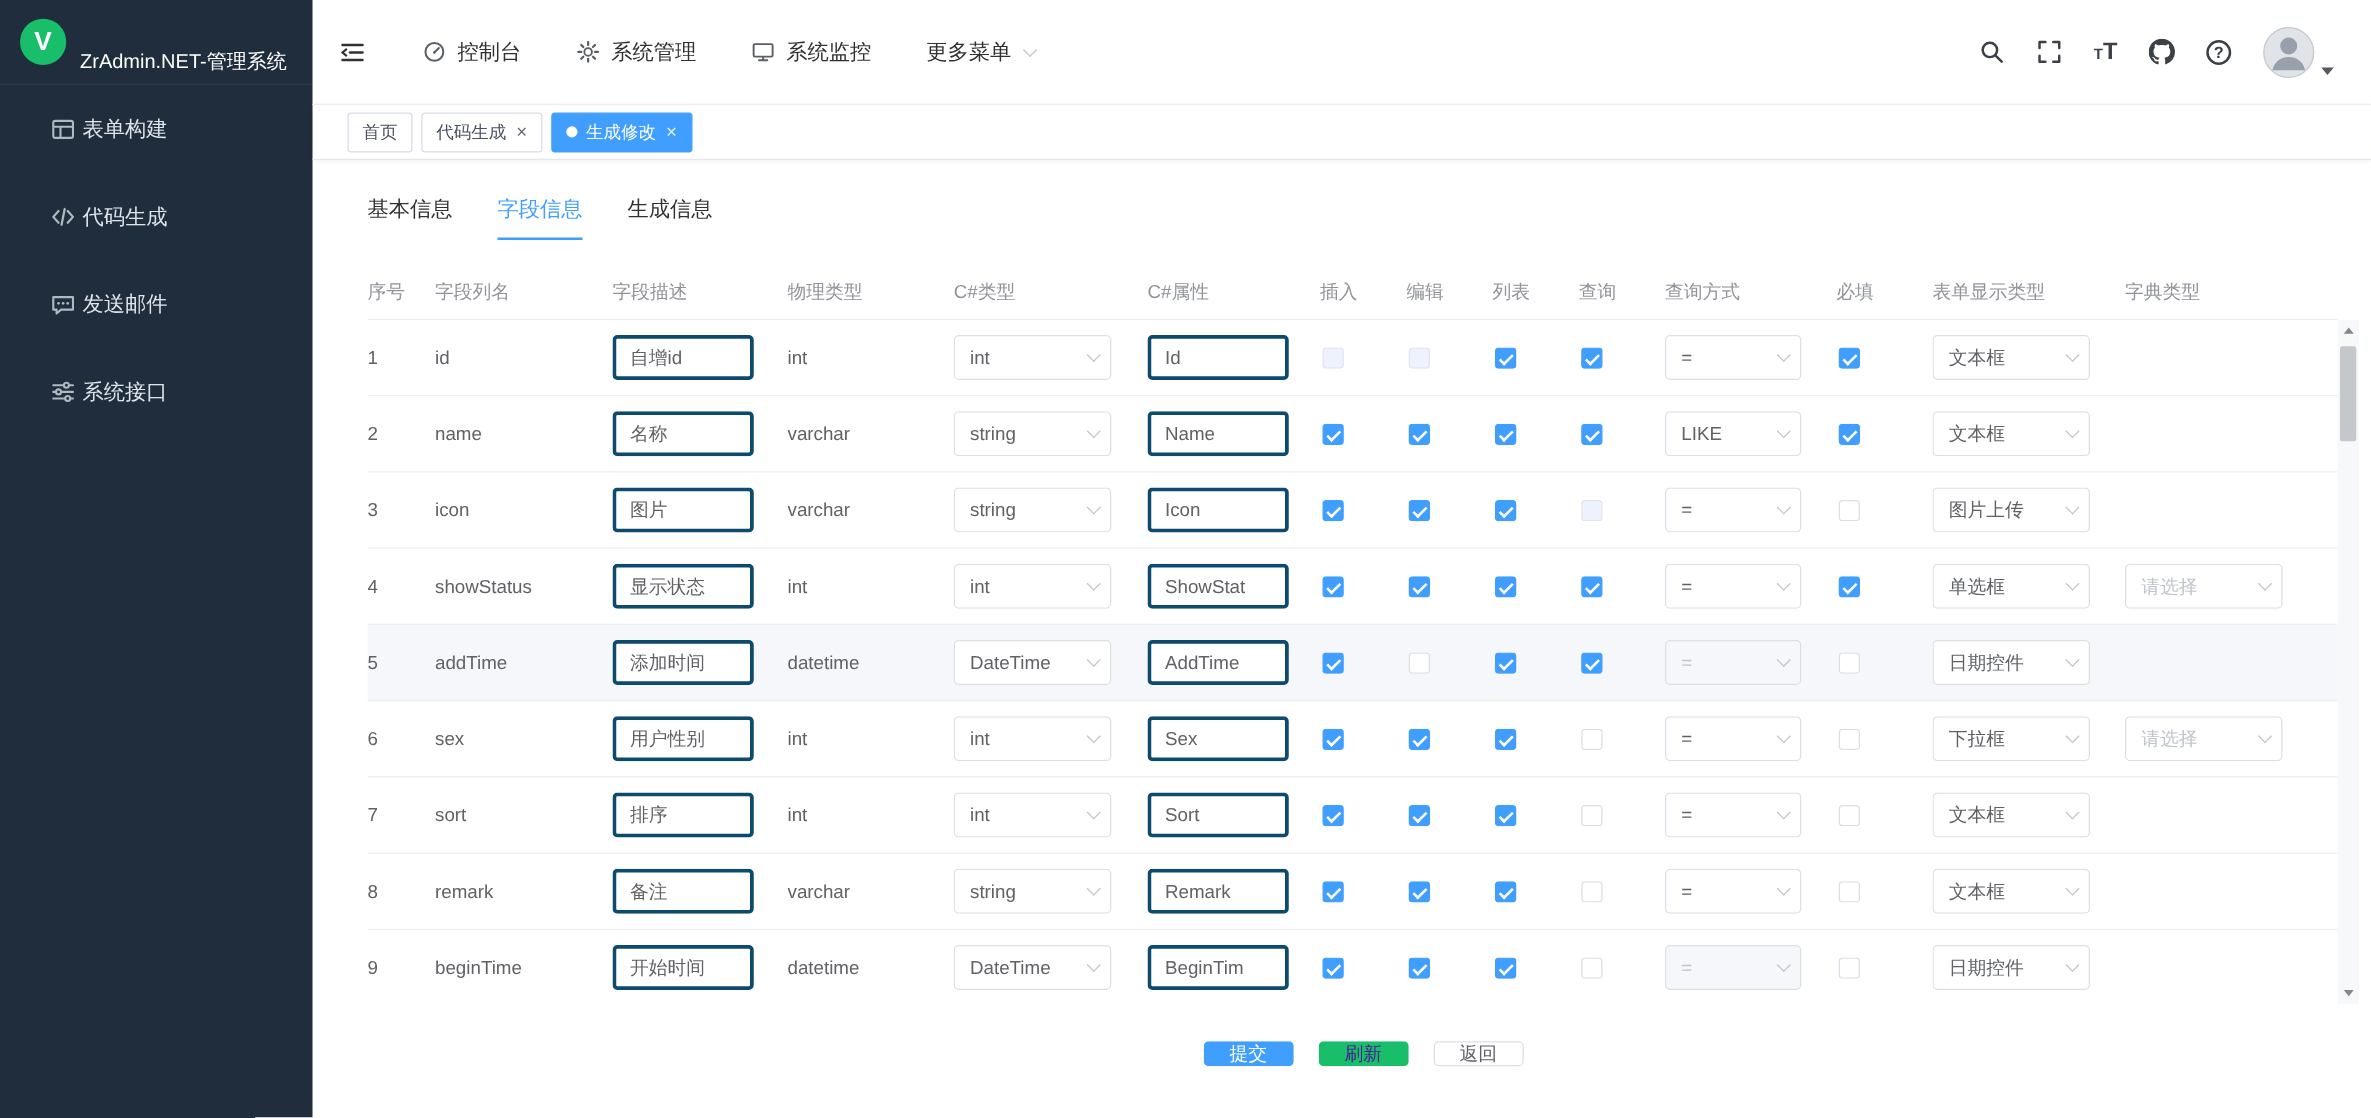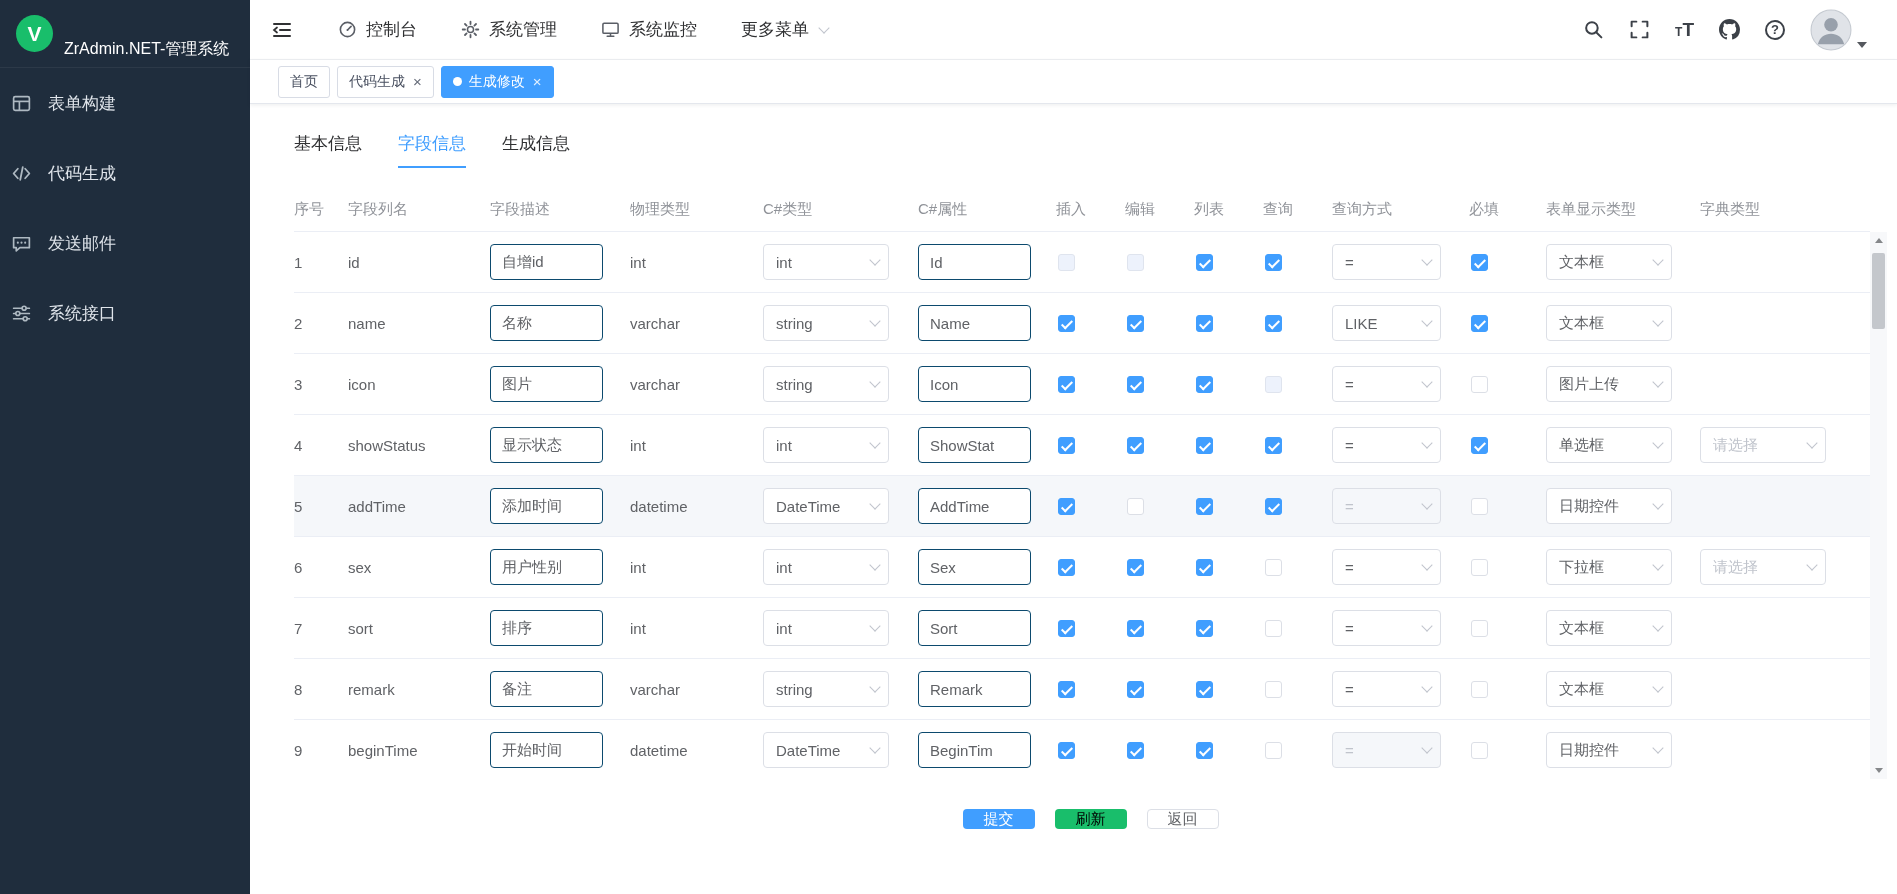--- a/index.html
+++ b/index.html
@@ -11,28 +11,28 @@
   }
   .app{display:flex;width:100%;height:100%;}
 
   
   .sidebar{width:250px;flex:none;background:var(--sidebar);color:#cfd6dd;}
   .sidebar-header{height:68px;display:flex;align-items:center;gap:11px;padding-left:16px;
     border-bottom:1px solid rgba(255,255,255,.06);}
   .logo-circle{width:37px;height:37px;border-radius:50%;background:var(--success);color:#fff;
     font-weight:bold;font-size:21px;display:flex;align-items:center;justify-content:center;flex:none;}
   .sidebar-title{color:#fff;font-size:16px;font-weight:400;white-space:nowrap;margin-top:31px;}
-  .side-item{height:70px;display:flex;align-items:center;gap:16px;padding-left:11px;cursor:pointer;}
+  .side-item{height:70px;display:flex;align-items:center;gap:5px;padding-left:40px;cursor:pointer;}
   .side-icon{width:21px;height:21px;color:#aeb9c2;display:flex;align-items:center;}
   .side-icon svg{width:21px;height:21px;}
   .side-label{font-size:17px;color:#dfe4ea;}
 
   
   .main{flex:1;display:flex;flex-direction:column;min-width:0;}
-  .navbar{height:60px;flex:none;display:flex;align-items:center;justify-content:space-between;
+  .navbar{height:84px;flex:none;display:flex;align-items:center;justify-content:space-between;
     padding:0 30px 0 20px;border-bottom:1px solid #eef0f3;}
   .nav-left{display:flex;align-items:center;height:100%;}
   .hamburger{width:24px;height:24px;color:#303133;margin-right:22px;cursor:pointer;display:flex;align-items:center;}
   .hamburger svg{width:24px;height:24px;}
   .topnav{display:flex;height:100%;}
   .nav-item{height:100%;display:flex;align-items:center;gap:9px;padding:0 22px;font-size:17px;
     color:#303133;position:relative;cursor:pointer;white-space:nowrap;}
   .nav-icon{width:19px;height:19px;color:#5a5e66;display:flex;align-items:center;}
   .nav-icon svg{width:19px;height:19px;}
   .nav-icon.muted{color:#c6cbd4;}
@@ -71,21 +71,21 @@
   .table-area{position:relative;width:1593px;}
   .thead{display:grid;grid-template-columns:var(--cols);align-items:center;height:44px;width:1576px;
     border-bottom:1px solid #ebeef5;color:#909399;font-size:15px;}
   .th{white-space:nowrap;overflow:hidden;}
   .tbody{width:1576px;height:547px;overflow:hidden;}
   .trow{display:grid;grid-template-columns:var(--cols);align-items:center;height:61px;
     border-bottom:1px solid #ebeef5;font-size:15px;color:#606266;}
   .trow.current{background:#f5f7fa;}
   .td{white-space:nowrap;overflow:hidden;display:flex;align-items:center;}
 
-  .inp{width:113px;height:36px;border:1px solid #0c4a6e;border-radius:4px;padding:0 11px;
+  .inp{width:113px;height:36px;border:3px solid #0c4a6e;border-radius:4px;padding:0 11px;
     font-size:15px;color:#606266;background:#fff;font-family:inherit;outline:none;}
   .sel{width:126px;height:36px;border:1px solid #dcdfe6;border-radius:4px;background:#fff;
     display:flex;align-items:center;justify-content:space-between;padding:0 9px 0 12px;
     font-size:15px;color:#606266;cursor:pointer;}
   .sel.narrow{width:109px;}
   .sel .sel-text{overflow:hidden;white-space:nowrap;}
   .sel.placeholder{color:#c0c4cc;}
   .sel.disabled{background:#f5f7fa;color:#c0c4cc;cursor:not-allowed;}
   .chev{display:inline-block;width:8px;height:8px;border-right:1.5px solid #c0c4cc;
     border-bottom:1.5px solid #c0c4cc;transform:rotate(45deg);margin-top:-4px;flex:none;}
@@ -105,21 +105,21 @@
   .vs-thumb{position:absolute;top:4px;left:2px;right:2px;height:76px;background:#c4c7cc;border-radius:2px;cursor:pointer;}
   .tri{width:0;height:0;}
   .tri-up{border-left:4px solid transparent;border-right:4px solid transparent;border-bottom:5px solid #85878a;}
   .tri-down{border-left:4px solid transparent;border-right:4px solid transparent;border-top:5px solid #85878a;}
 
   
   .footer-actions{width:1593px;margin-top:30px;display:flex;justify-content:center;gap:20px;}
   .btn{height:20px;padding:0 20px;border-radius:4px;font-size:15px;display:flex;align-items:center;
     cursor:pointer;border:1px solid transparent;font-family:inherit;}
   .btn.primary{background:var(--primary);color:#fff;}
-  .btn.success{background:var(--success);color:#000000;}
+  .btn.success{background:var(--success);color:#4c1d95;}
   .btn.plain{background:#fff;color:#606266;border-color:#dcdfe6;}
 </style>
 </head>
 <body>
 
 <div class="app">
 
   <aside class="sidebar">
     <div class="sidebar-header">
       <div class="logo-circle">V</div>

